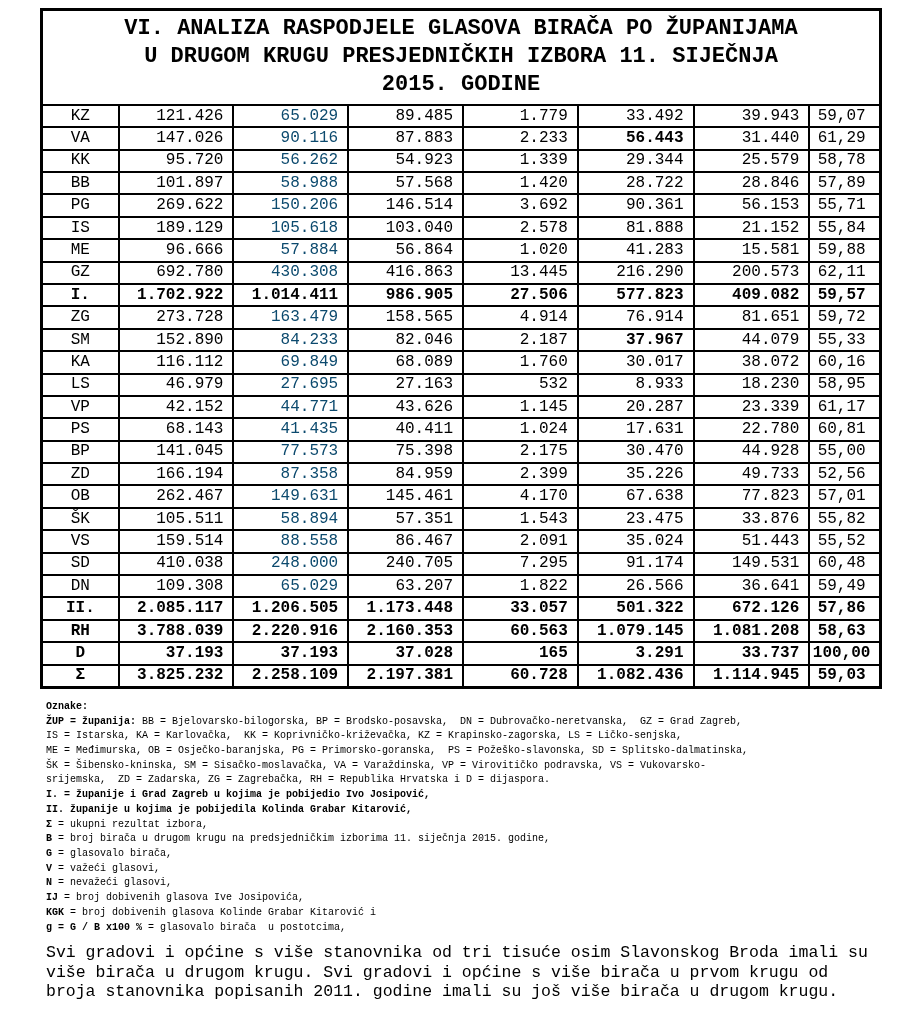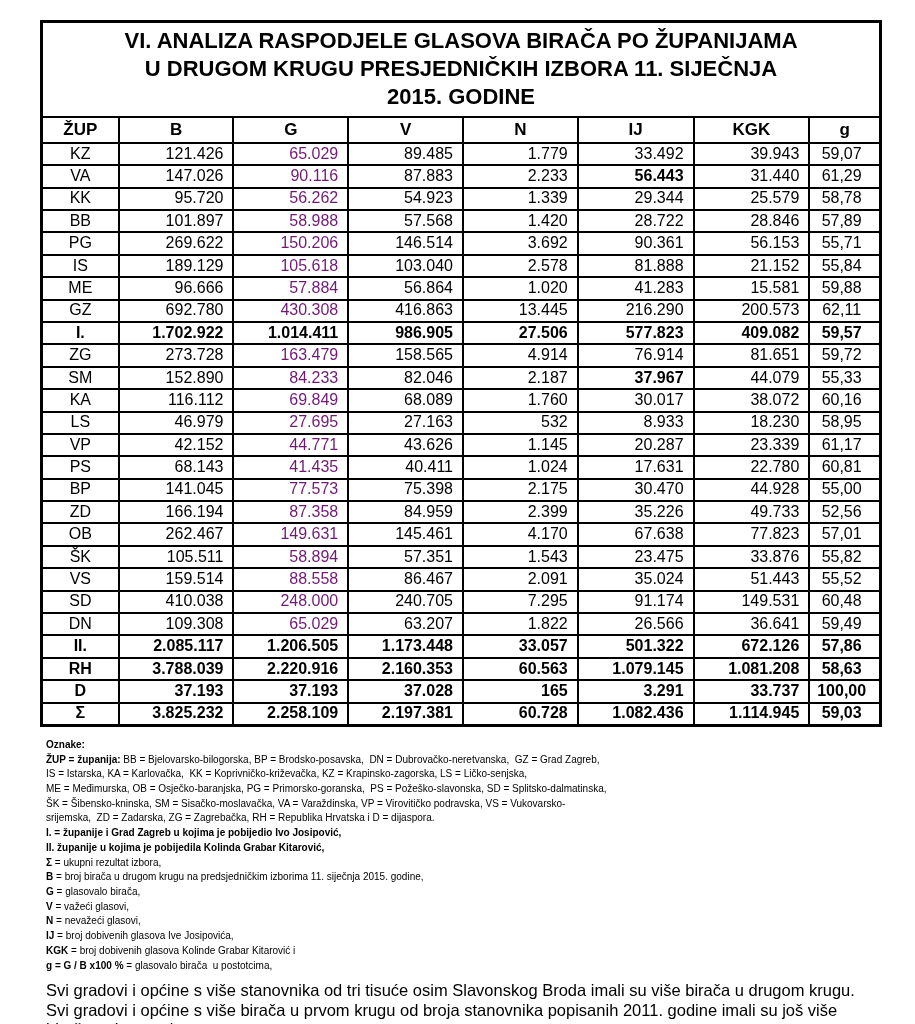--- a/index.html
+++ b/index.html
@@ -9,22 +9,23 @@
     width: 915px;
     height: 1024px;
     overflow: hidden;
     font-family: "Liberation Sans", sans-serif;
     color: #000;
   }
   .page {
     width: 915px;
     height: 1024px;
     box-sizing: border-box;
-    padding: 20px 30px 0 40px;
+    padding: 8px 30px 0 40px;
     overflow: hidden;
+    font-family: Liberation Mono, monospace;
   }
   table.votes {
     border-collapse: collapse;
     table-layout: fixed;
     width: 842px;
     border: 3px solid #000;
   }
   table.votes th, table.votes td {
     border: 2px solid #000;
     padding: 0;
@@ -46,21 +47,21 @@
     height: 24px;
   }
   tbody td {
     font-size: 16px;
     height: 20.4px;
   }
   td.zup { text-align: center; }
   td.num { text-align: right; padding-right: 9px !important; }
   td.pct { text-align: center; padding-right: 6px !important; }
   tr.total td { font-weight: bold; }
-  td.gcol { color: #701a75; }
+  td.gcol { color: #0c4a6e; }
   td.b { font-weight: bold; }
 
   .notes {
     margin-top: 11px;
     font-size: 10px;
     line-height: 14.7px;
     padding-left: 6px;
     white-space: pre-wrap;
   }
   .note-line b { font-weight: bold; }
@@ -89,30 +90,20 @@
       <col style="width:70px">
     </colgroup>
     <thead>
       <tr>
         <th class="title-cell" colspan="8">
           <div>VI. ANALIZA RASPODJELE GLASOVA BIRAČA PO ŽUPANIJAMA</div>
           <div>U DRUGOM KRUGU PRESJEDNIČKIH IZBORA 11. SIJEČNJA</div>
           <div>2015. GODINE</div>
         </th>
       </tr>
-      <tr class="head" id="header-row">
-          <th>ŽUP</th>
-          <th>B</th>
-          <th>G</th>
-          <th>V</th>
-          <th>N</th>
-          <th>IJ</th>
-          <th>KGK</th>
-          <th>g</th>
-        </tr>
     </thead>
     <tbody id="table-body">
         <tr>
           <td class="zup">KZ</td>
           <td class="num">121.426</td>
           <td class="num gcol">65.029</td>
           <td class="num">89.485</td>
           <td class="num">1.779</td>
           <td class="num">33.492</td>
           <td class="num">39.943</td>

